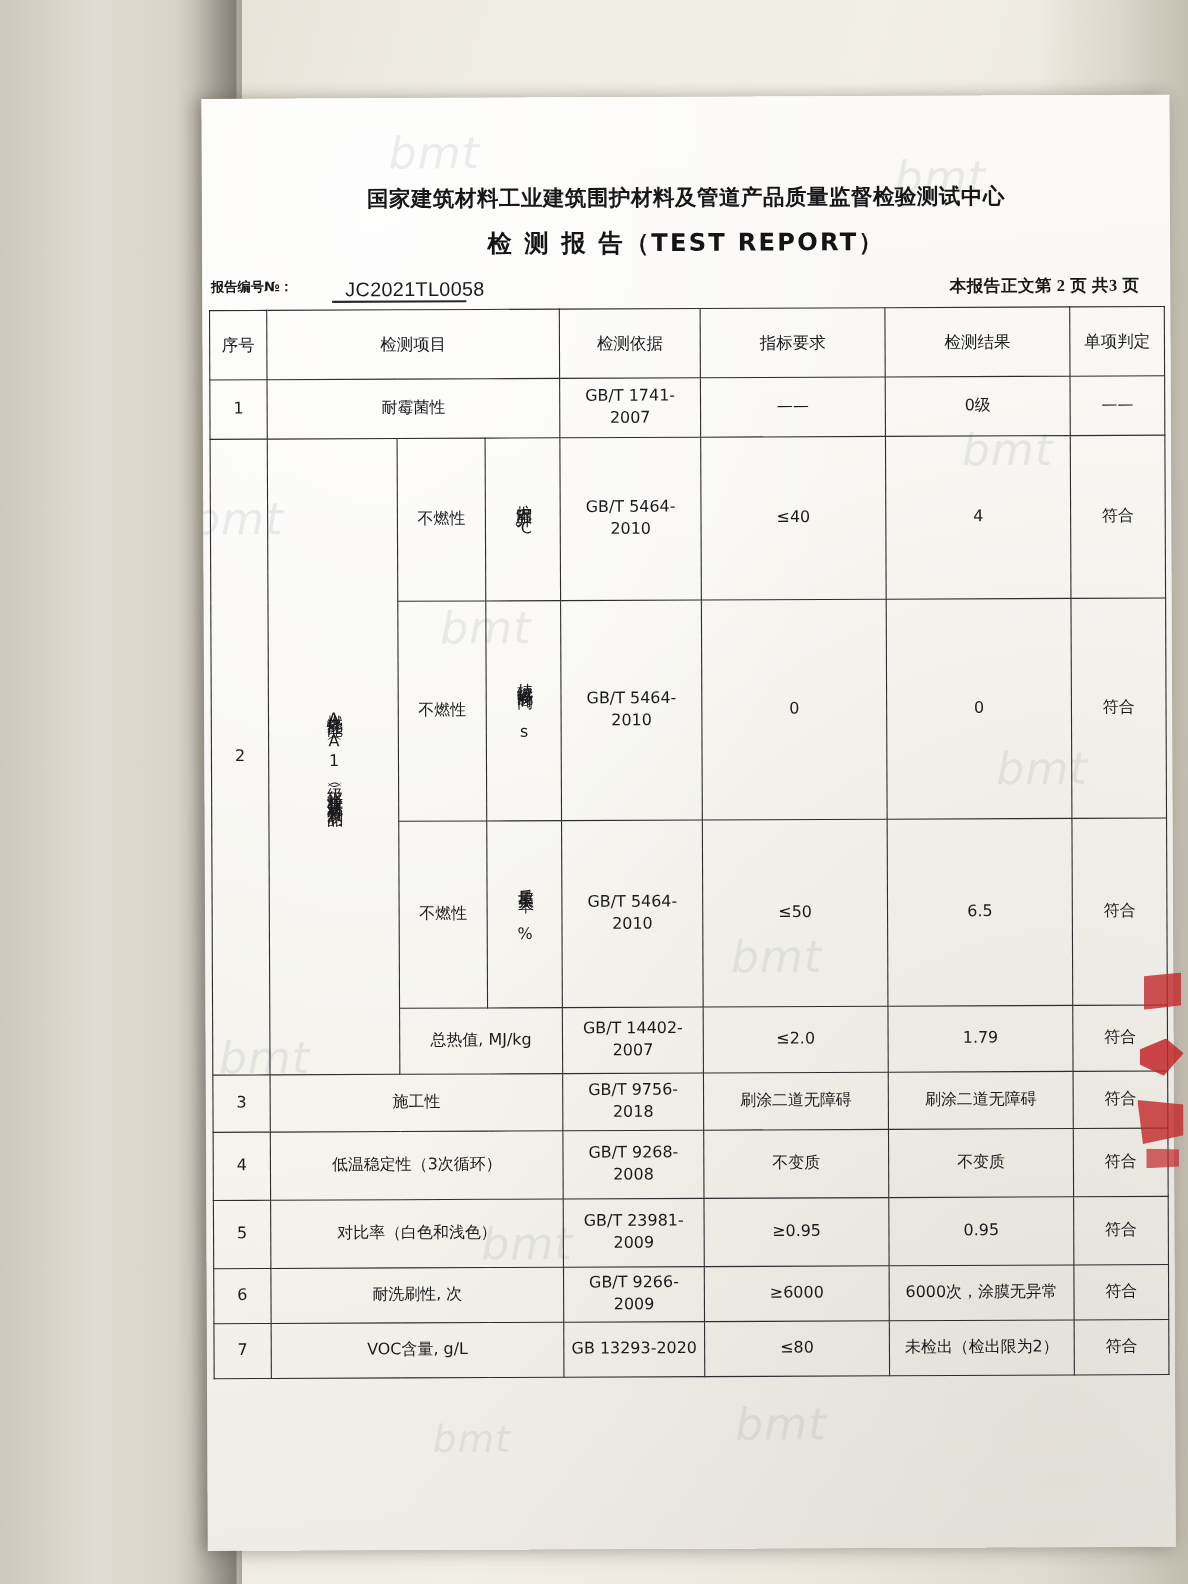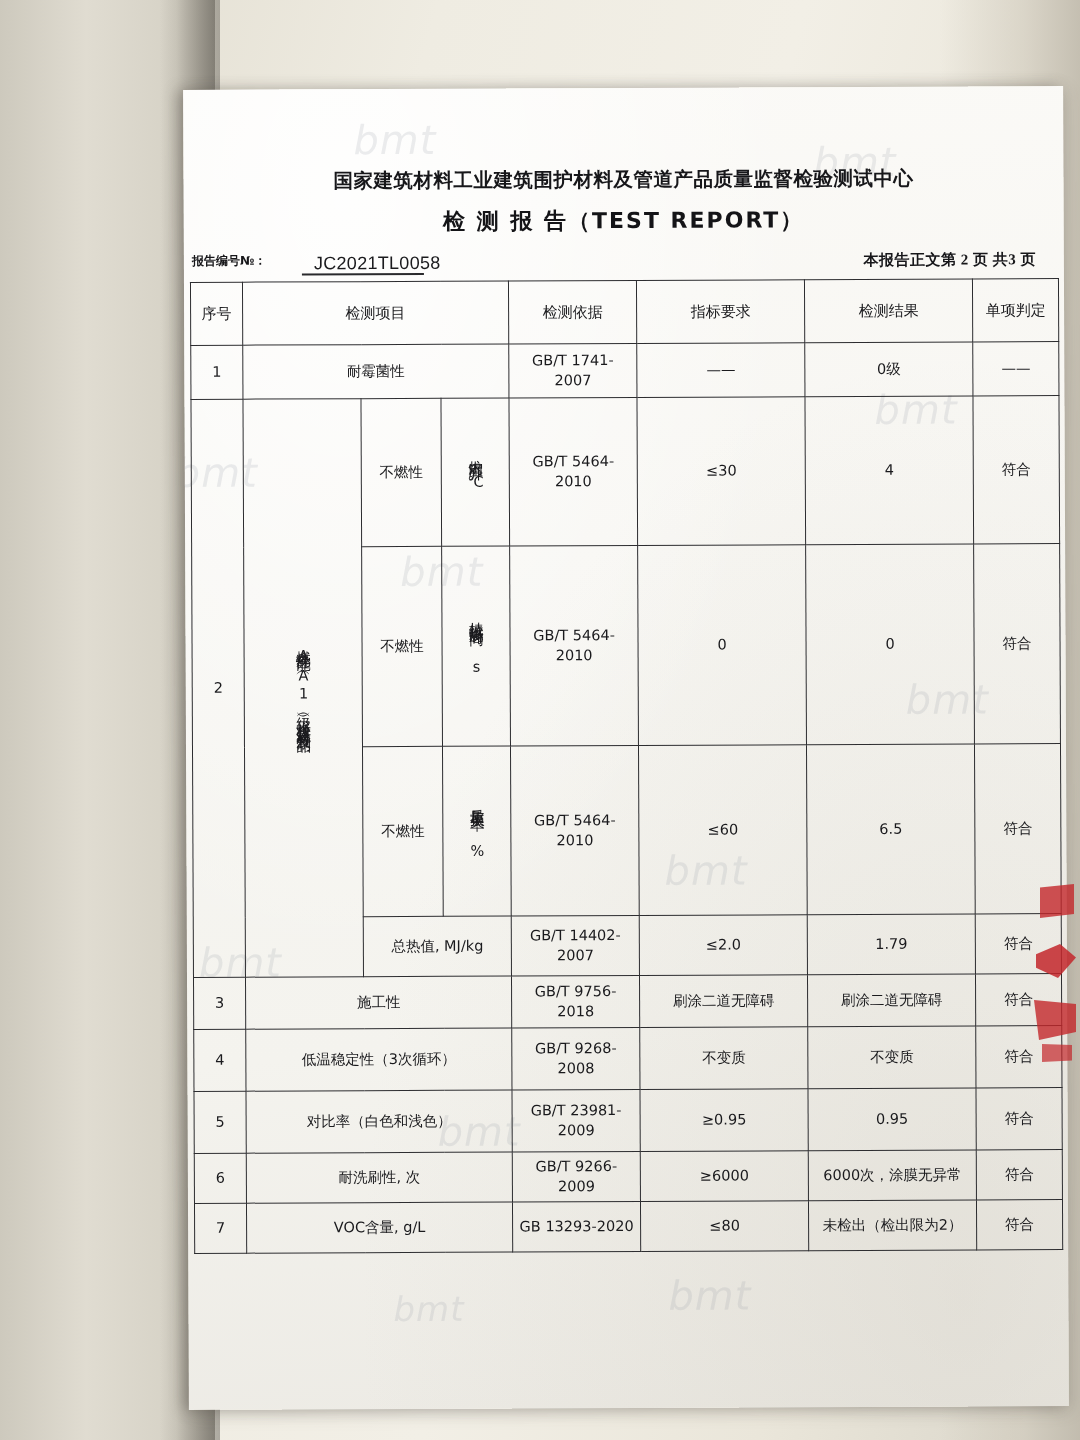--- a/index.html
+++ b/index.html
@@ -269,21 +269,21 @@
           <td class="seq" rowspan="4">2</td>
           <td rowspan="4">
             <span class="cell-vert">燃烧性能A（A1）级（平板状建筑材料及制品）</span>
           </td>
           <td>不燃性</td>
           <td>
             <span class="cell-vert">炉内温升,℃</span>
           </td>
           <td class="twoline">GB/T  5464-
 2010</td>
-          <td>≤30</td>
+          <td>≤40</td>
           <td>4</td>
           <td>符合</td>
         </tr>
         <tr style="height:200px;">
           <td>不燃性</td>
           <td>
             <span class="cell-vert">持续燃烧时间, s</span>
           </td>
           <td class="twoline">GB/T  5464-
 2010</td>
@@ -291,21 +291,21 @@
           <td>0</td>
           <td>符合</td>
         </tr>
         <tr style="height:170px;">
           <td>不燃性</td>
           <td>
             <span class="cell-vert">质量损失率, %</span>
           </td>
           <td class="twoline">GB/T  5464-
 2010</td>
-          <td>≤60</td>
+          <td>≤50</td>
           <td>6.5</td>
           <td>符合</td>
         </tr>
         <tr style="height:60px;">
           <td colspan="2" class="twoline">总热值, MJ/kg</td>
           <td class="twoline">GB/T  14402-
 2007</td>
           <td>≤2.0</td>
           <td>1.79</td>
           <td>符合</td>

